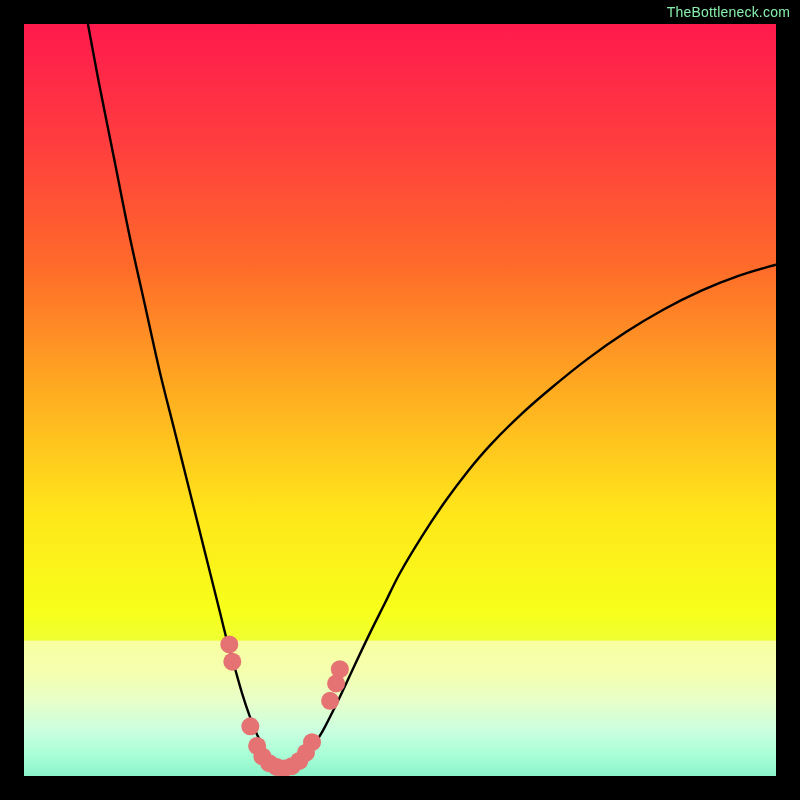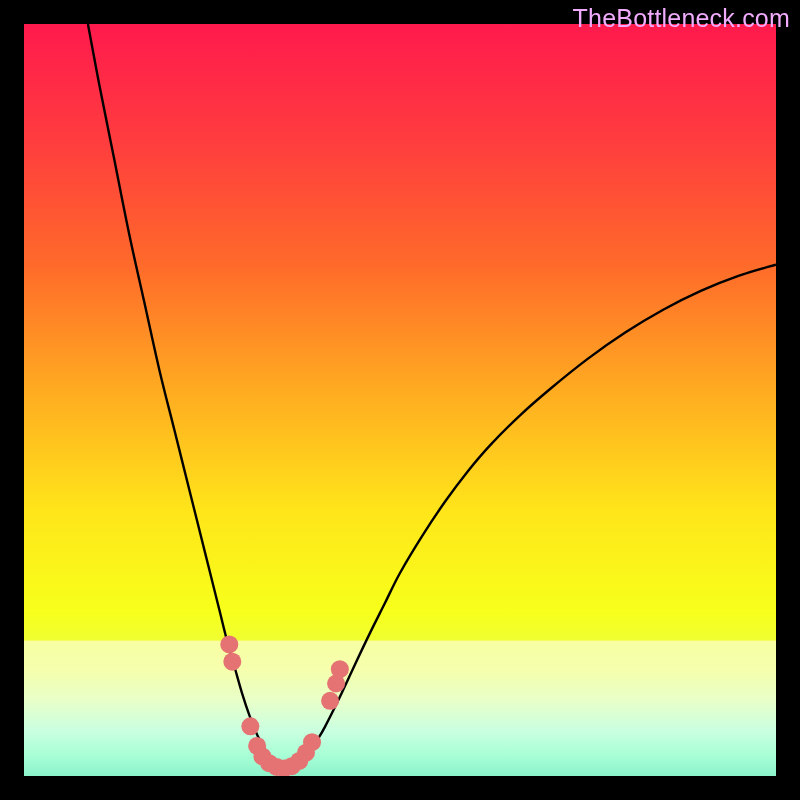--- a/index.html
+++ b/index.html
@@ -23,22 +23,22 @@
     position: absolute;
     left: 0;
     top: 0;
     width: 752px;
     height: 752px;
   }
   .watermark {
     position: absolute;
     top: 4px;
     right: 10px;
-    color: #f0abfc;
-    font-size: 25px;
+    color: #86efac;
+    font-size: 14px;
     font-weight: 500;
     letter-spacing: 0.2px;
     user-select: none;
   }
   svg { display: block; }
 </style>
 </head>
 <body>
 
 <div class="frame">

